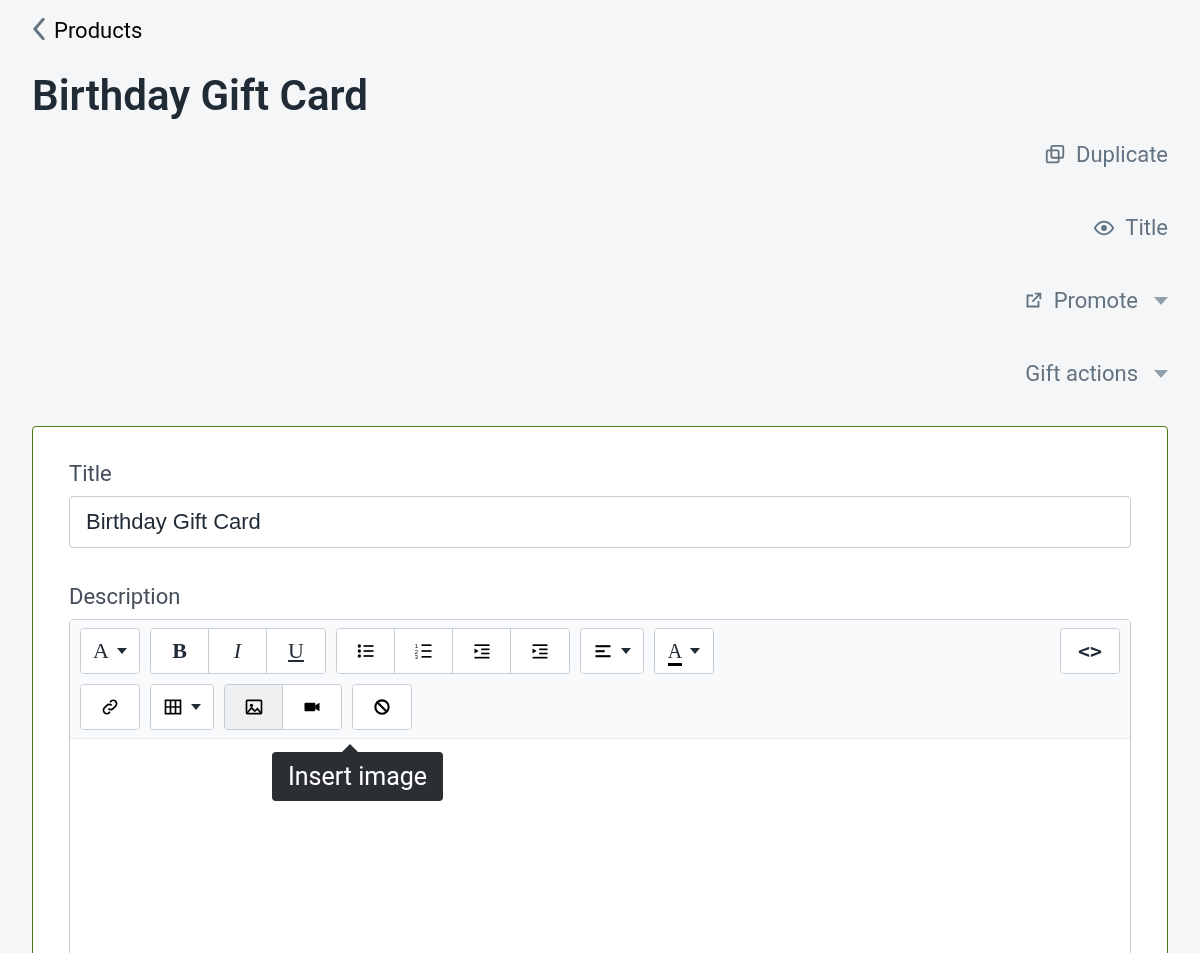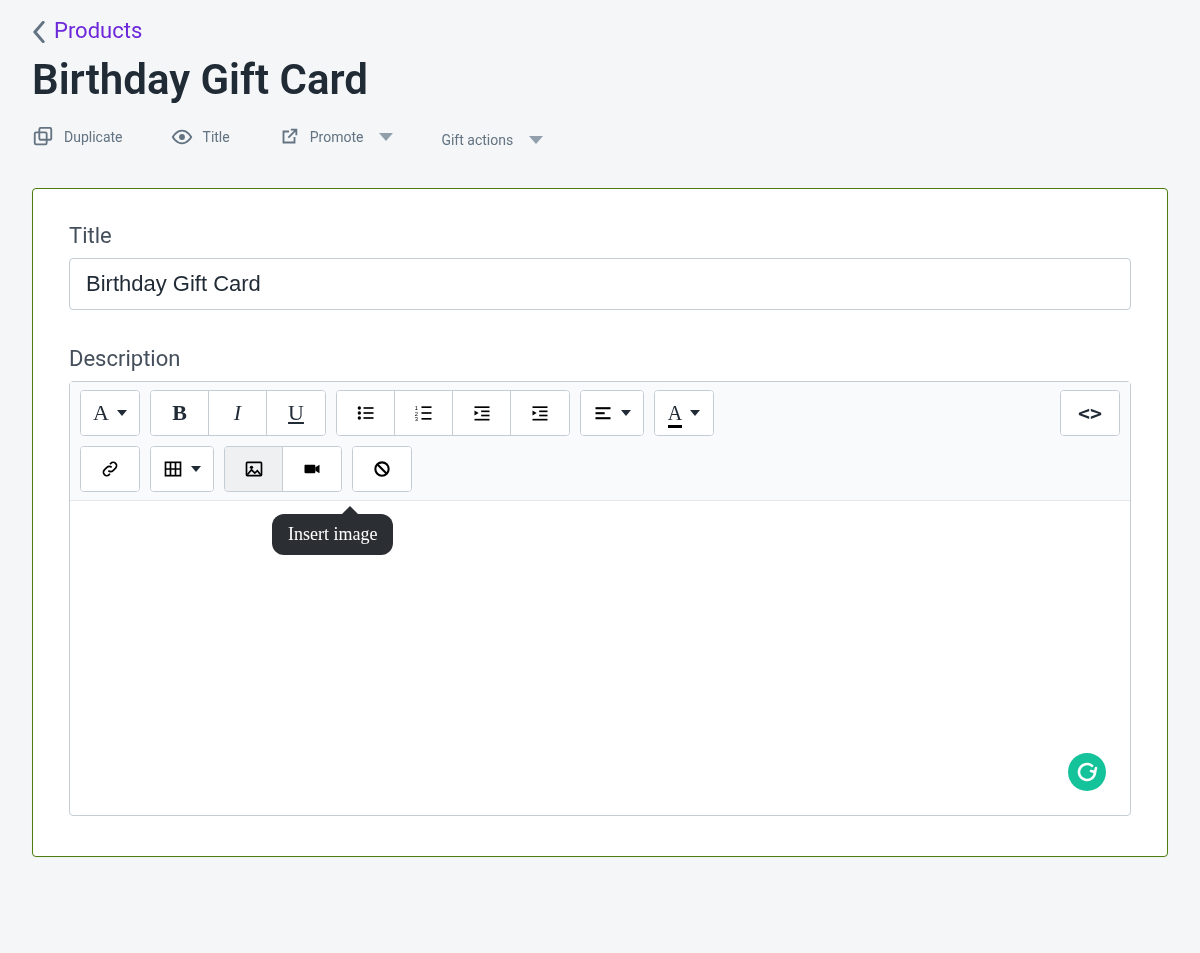--- a/index.html
+++ b/index.html
@@ -9,41 +9,42 @@
     width: 1200px;
     height: 953px;
     overflow: hidden;
     color: #212b36;
   }
   .page {
     padding: 18px 32px 32px 32px;
   }
   .breadcrumb {
     display: inline-flex;
-    align-items: flex-end;
+    align-items: flex-start;
     gap: 8px;
-    color: #6d28d9;
+    color: #000000;
     font-size: 22px;
     cursor: pointer;
-    margin-bottom: 12px;
+    margin-bottom: 28px;
   }
   .breadcrumb svg { width: 14px; height: 22px; }
   .page-title {
     font-size: 42px;
     font-weight: 600;
     color: #212b36;
     margin-bottom: 22px;
   }
   .action-row {
     display: flex;
     align-items: flex-end;
     gap: 48px;
     color: #637381;
-    font-size: 14px;
+    font-size: 22px;
     margin-bottom: 40px;
+    flex-direction: column;
   }
   .action {
     display: inline-flex;
     align-items: center;
     gap: 10px;
     cursor: pointer;
   }
   .action svg { width: 22px; height: 22px; }
   .caret {
     width: 0; height: 0;
@@ -131,27 +132,26 @@
   .color-a {
     font-family: Georgia, serif; font-size: 20px; position: relative;
   }
   .color-a::after {
     content:""; position:absolute; left:0; right:0; bottom:-3px; height:3px; background:#000;
   }
   .tooltip {
     position: absolute;
     background: #2b2f33;
     color: #fff;
-    font-size: 18px;
+    font-size: 25px;
     padding: 10px 16px;
-    border-radius: 12px;
+    border-radius: 4px;
     white-space: nowrap;
     top: 132px;
     left: 202px;
-    font-family: Liberation Serif, serif;
   }
   .tooltip::before {
     content: "";
     position: absolute;
     top: -8px;
     left: 70px;
     border-left: 8px solid transparent;
     border-right: 8px solid transparent;
     border-bottom: 8px solid #2b2f33;
   }

